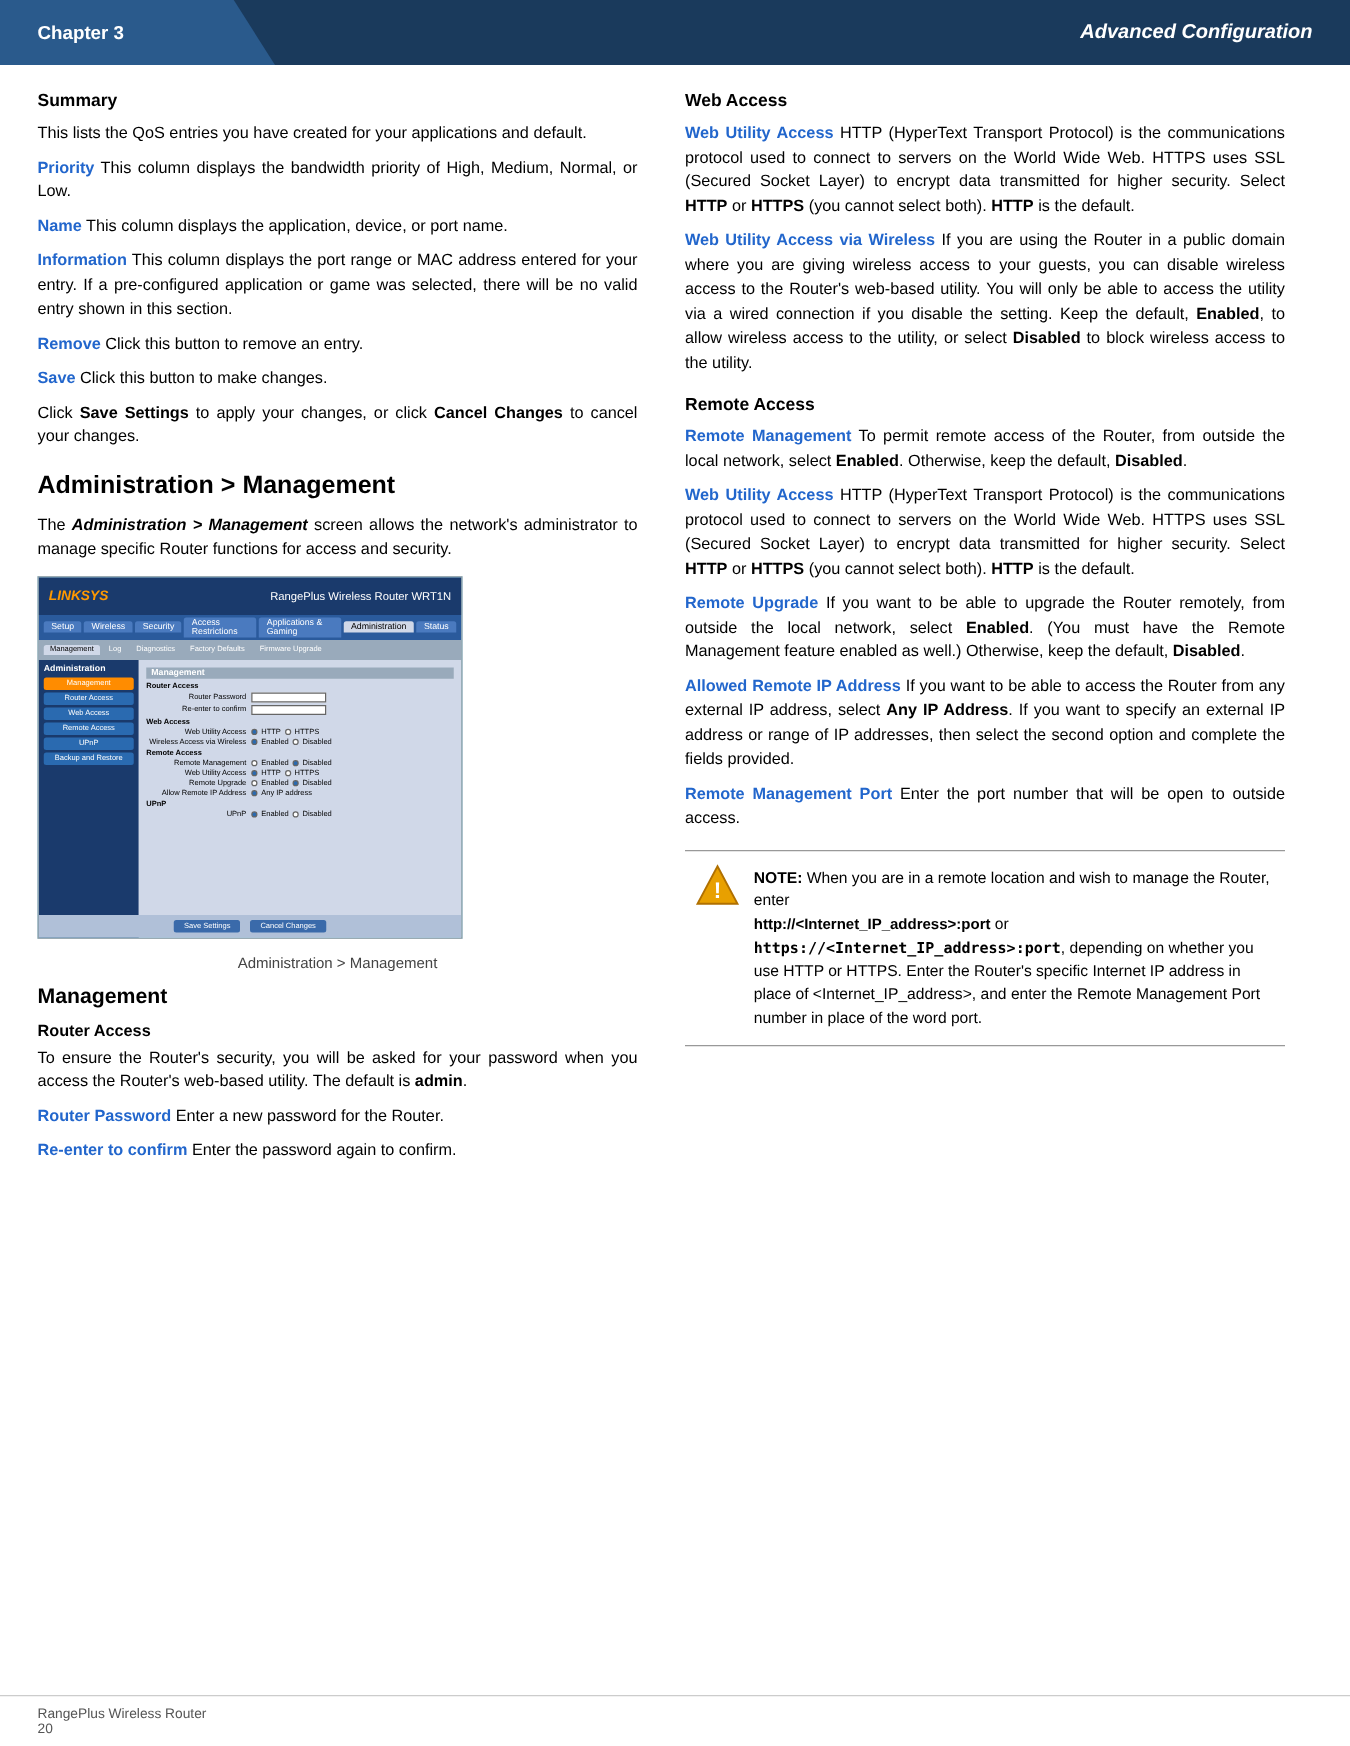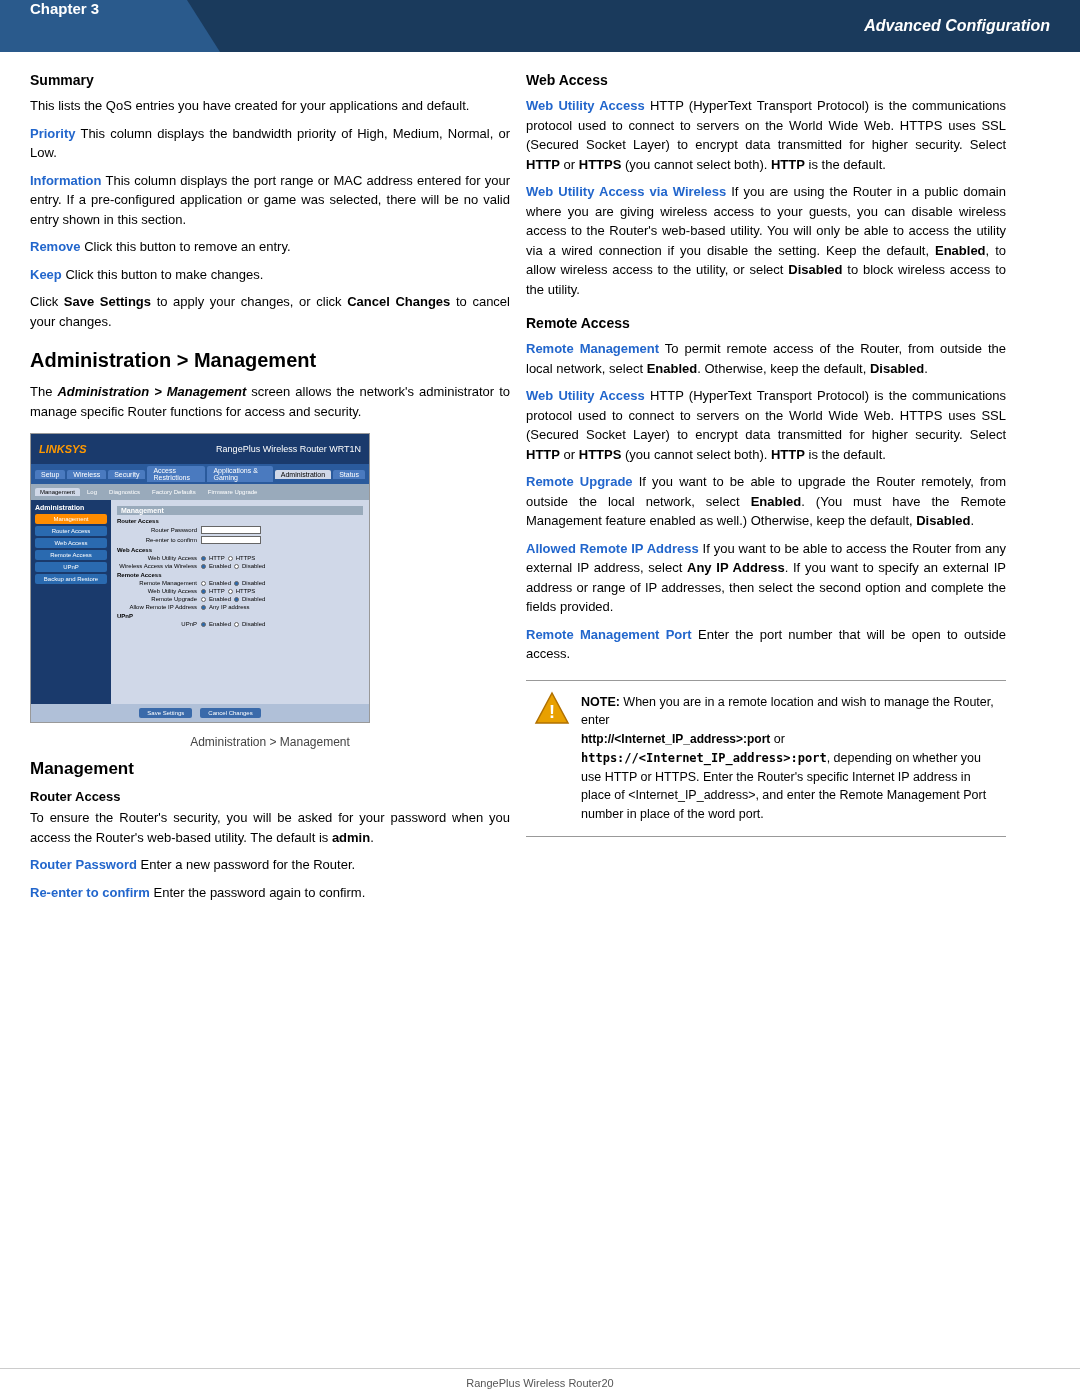--- a/index.html
+++ b/index.html
@@ -19,40 +19,41 @@
       height: 52px;
       background: #1a3a5c;
     }
     .header-chapter {
       background: #2a5a8c;
       color: #fff;
       font-weight: bold;
       font-size: 15px;
       padding: 0 30px;
       display: flex;
+      align-items: center;
       clip-path: polygon(0 0, 85% 0, 100% 100%, 0 100%);
       min-width: 220px;
     }
     .header-title {
       flex: 1;
       display: flex;
       align-items: center;
       justify-content: flex-end;
       padding-right: 30px;
       color: #fff;
       font-size: 16px;
       font-weight: bold;
       font-style: italic;
     }
 
     
     .content {
       display: flex;
       padding: 20px 30px;
-      gap: 16px;
+      gap: 38px;
     }
 
     .left-col {
       flex: 1;
       max-width: 480px;
     }
 
     .right-col {
       flex: 1;
       max-width: 480px;
@@ -298,20 +299,21 @@
     .footer {
       display: flex;
       justify-content: center;
       padding: 8px 30px;
       border-top: 1px solid #ccc;
       font-size: 11px;
       color: #555;
       position: absolute;
       bottom: 0;
       width: 100%;
+      flex-direction: column;
     }
 
     .italic-bold { font-style: italic; font-weight: bold; }
   </style>
 </head>
 <body>
 
 <div class="header">
   <div class="header-chapter">
     <span>Chapter 3</span>
@@ -325,31 +327,34 @@
 
   <div class="left-col">
 
     <div class="section-heading">Summary</div>
     <p>This  lists  the  QoS  entries  you  have  created  for  your applications and default.</p>
 
     <p>
       <span class="term-blue">Priority</span><span>  This column displays the bandwidth priority of High, Medium, Normal, or Low.</span>
     </p>
 
+    <p>
+      <span class="term-blue">Name</span><span>  This column displays the application, device, or port name.</span>
+    </p>
 
     <p>
       <span class="term-blue">Information</span><span>  This column displays the port range or MAC address entered for your entry. If a pre-configured application or game was selected, there will be no valid entry shown in this section.</span>
     </p>
 
     <p>
       <span class="term-blue">Remove</span><span>  Click this button to remove an entry.</span>
     </p>
 
     <p>
-      <span class="term-blue">Keep</span><span>  Click this button to make changes.</span>
+      <span class="term-blue">Save</span><span>  Click this button to make changes.</span>
     </p>
 
     <p>
       <span>Click </span><span class="term-bold">Save Settings</span><span> to apply your changes, or click </span><span class="term-bold">Cancel Changes</span><span> to cancel your changes.</span>
     </p>
 
     <div class="admin-heading">Administration &gt; Management</div>
 
     <p>
       The <span class="italic-bold">Administration &gt; Management</span><span> screen allows the network's  administrator  to  manage  specific  Router functions for access and security.</span>

